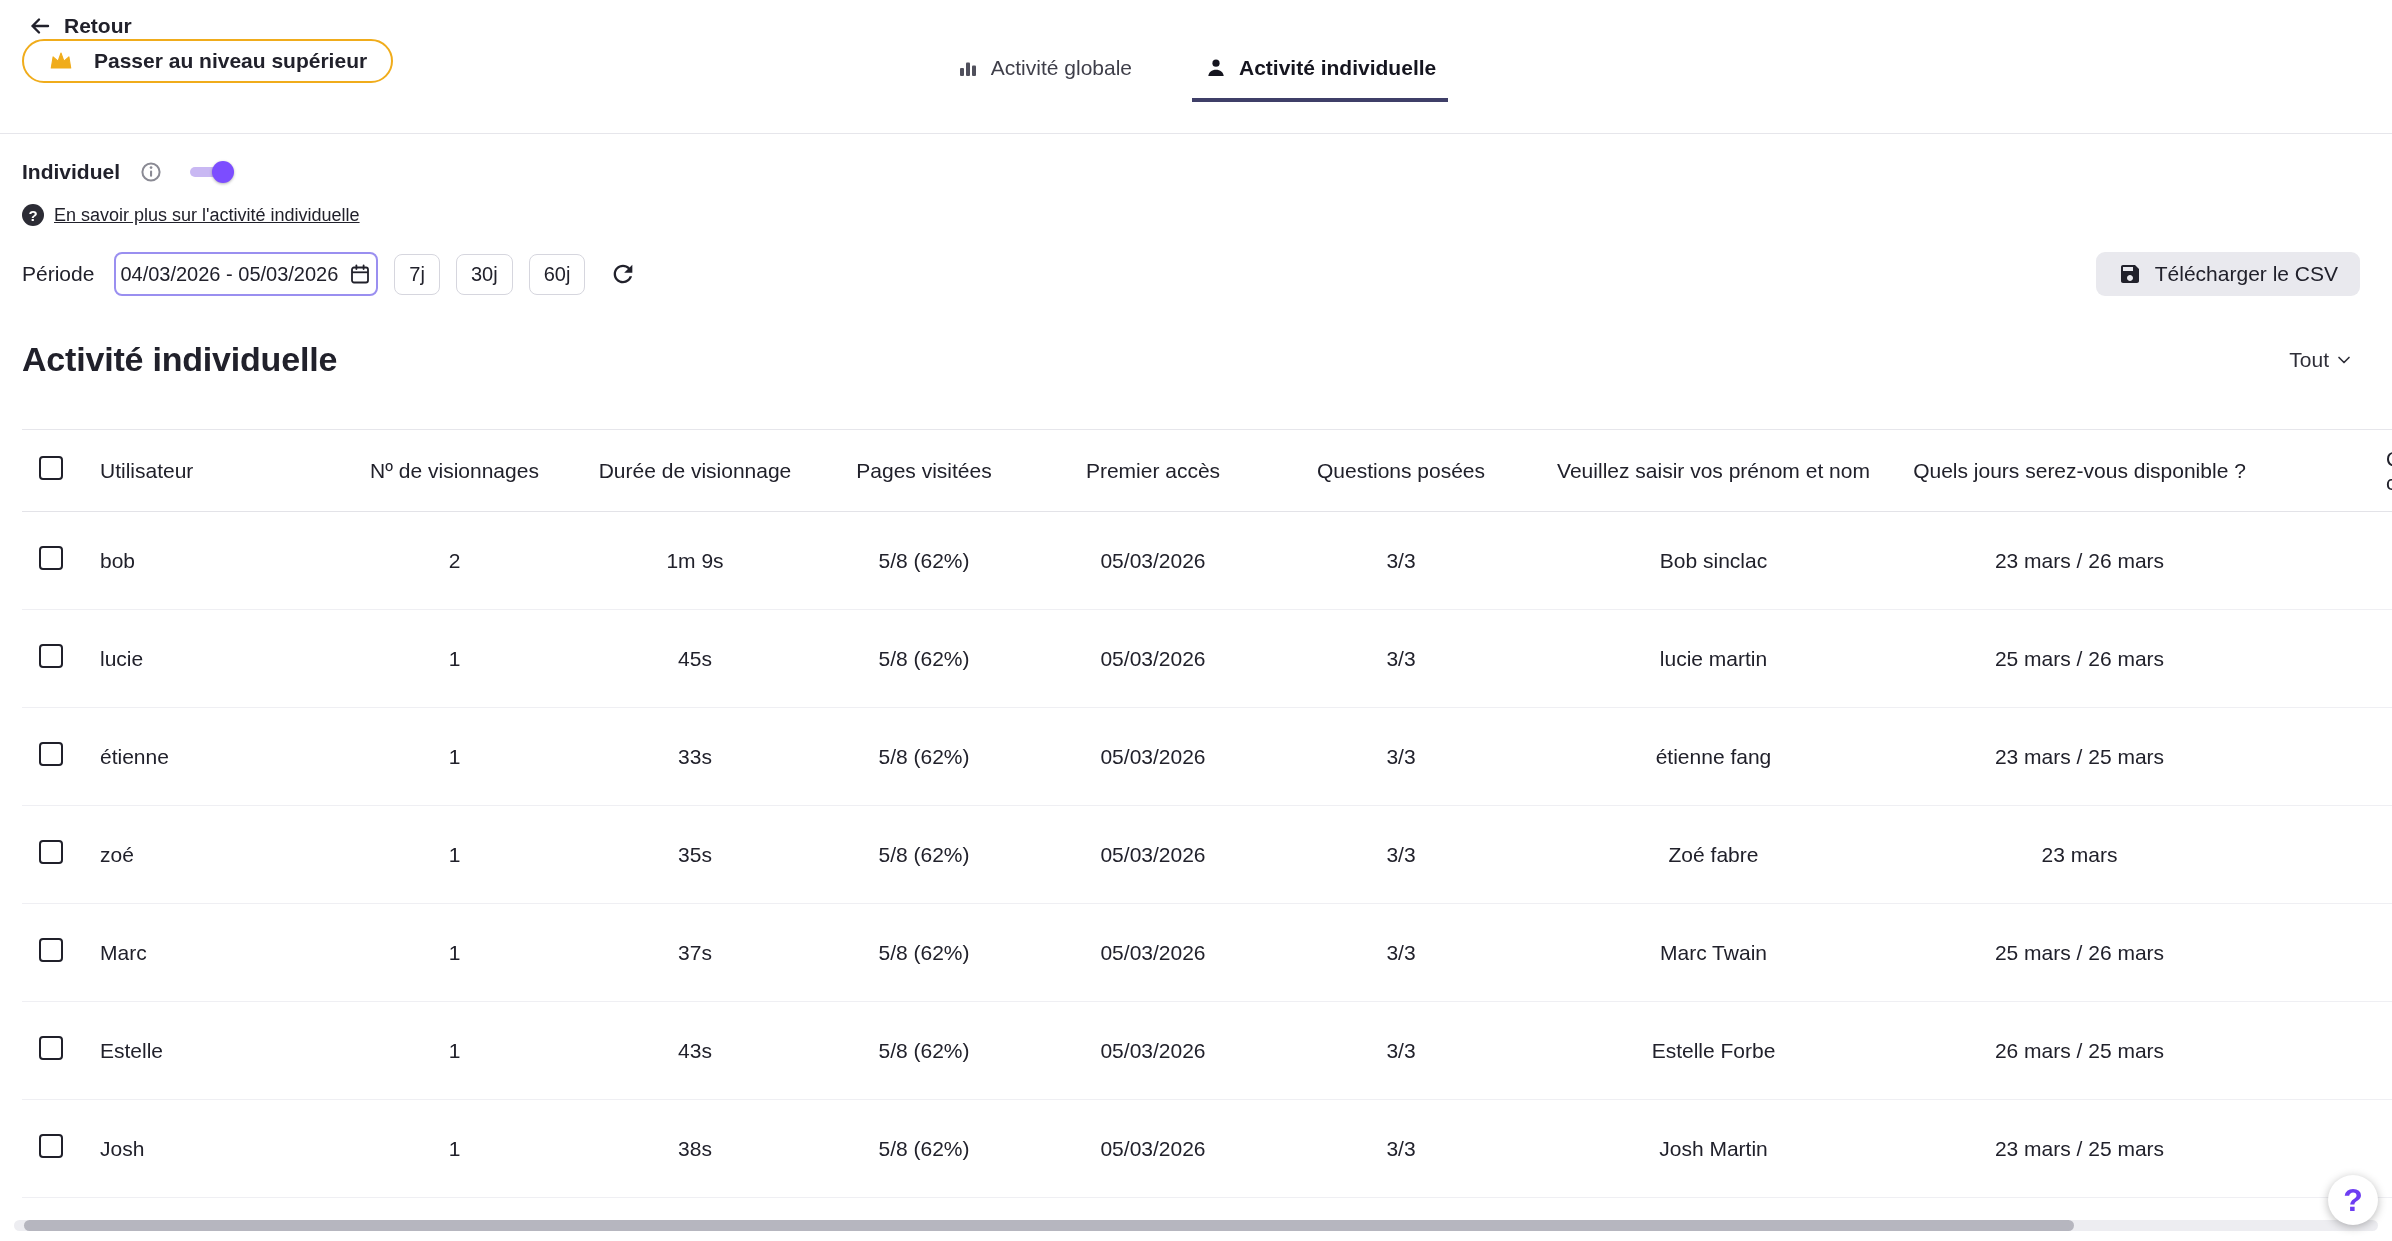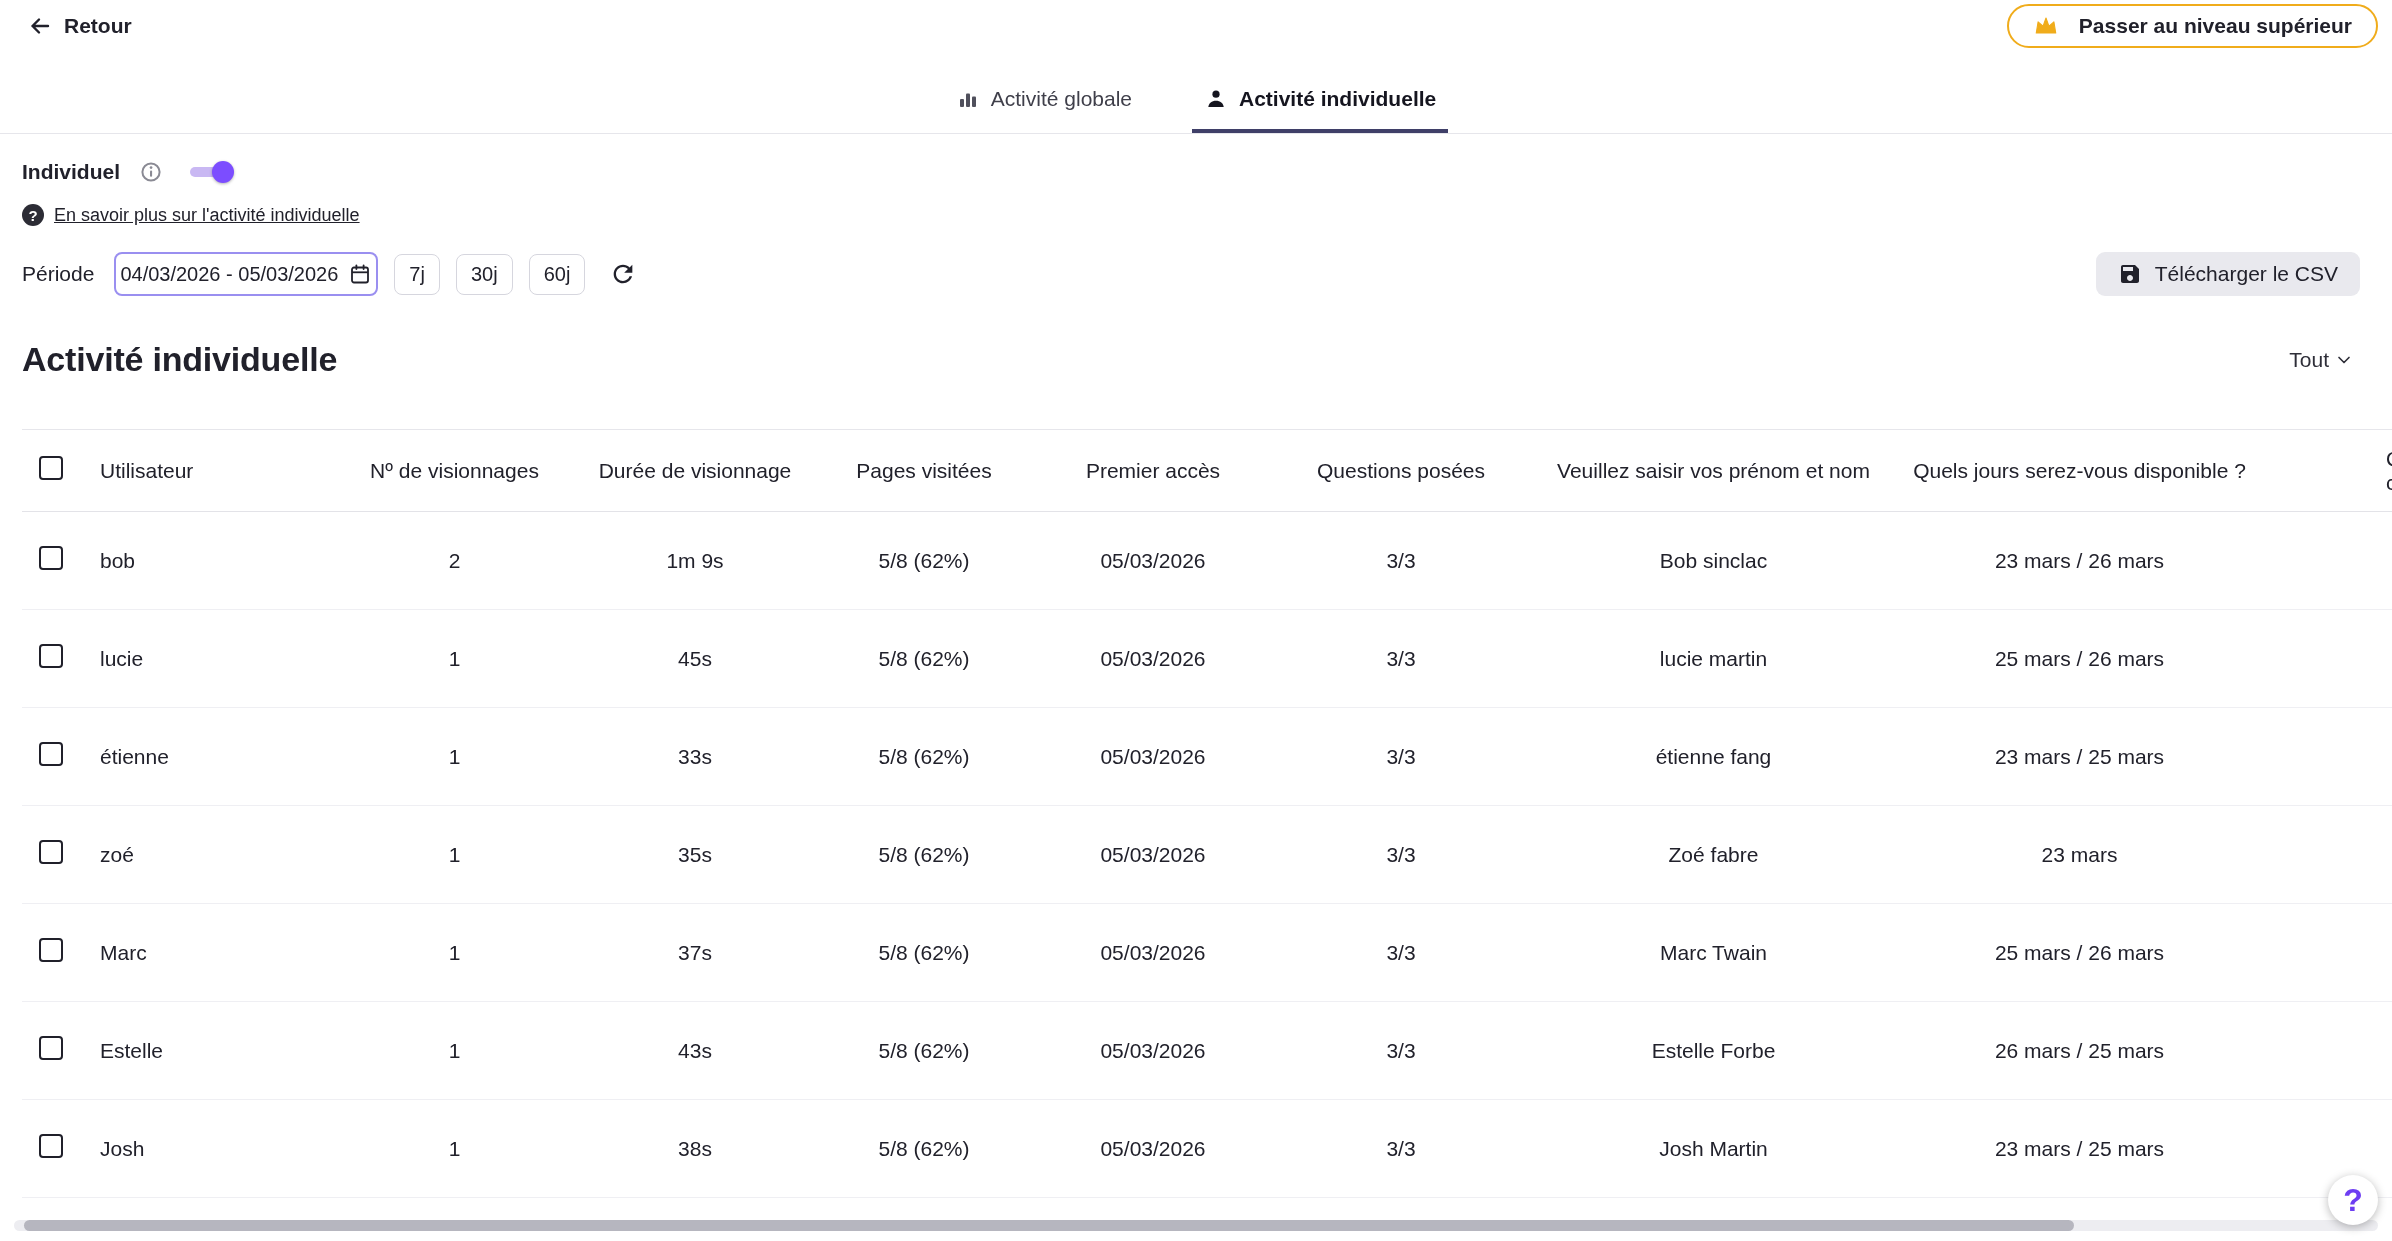--- a/index.html
+++ b/index.html
@@ -16,30 +16,30 @@
   html,body{margin:0;padding:0;}
   body{
     width:2392px;height:1241px;position:relative;overflow:hidden;
     background:#fff;color:var(--text);
     font-family:"Liberation Sans",sans-serif;font-size:21px;
   }
   svg{display:block;}
 
   
   .topbar{display:flex;justify-content:space-between;align-items:flex-start;
-    height:56px;padding:4px 14px 0 22px;}
+    height:56px;padding:4px 14px 0 22px;flex-direction:column;}
   .back-btn{display:flex;align-items:center;gap:12px;font-weight:700;
     padding-top:10px;cursor:pointer;background:none;border:none;
     font-size:21px;color:var(--text);font-family:inherit;}
   .upgrade-btn{display:flex;align-items:center;gap:20px;background:#fff;
     border:2.5px solid var(--gold);border-radius:999px;padding:7px 24px;
     font-weight:700;font-size:21px;color:var(--text);font-family:inherit;cursor:pointer;}
 
   
-  .tabbar{display:flex;justify-content:center;gap:48px;align-items:flex-end;
+  .tabbar{display:flex;justify-content:center;gap:48px;align-items:flex-start;
     height:78px;border-bottom:1px solid #e6e6eb;}
   .tab{display:flex;align-items:center;gap:11px;padding:0 12px 18px;
     font-size:21px;color:#3f3f4a;border-bottom:4px solid transparent;
     background:none;border-top:none;border-left:none;border-right:none;
     font-family:inherit;cursor:pointer;}
   .tab .t-icon{color:#50505c;}
   .tab.active{color:#15151f;font-weight:700;border-bottom:4px solid var(--accent-dark);}
   .tab.active .t-icon{color:#15151f;}
 
   

